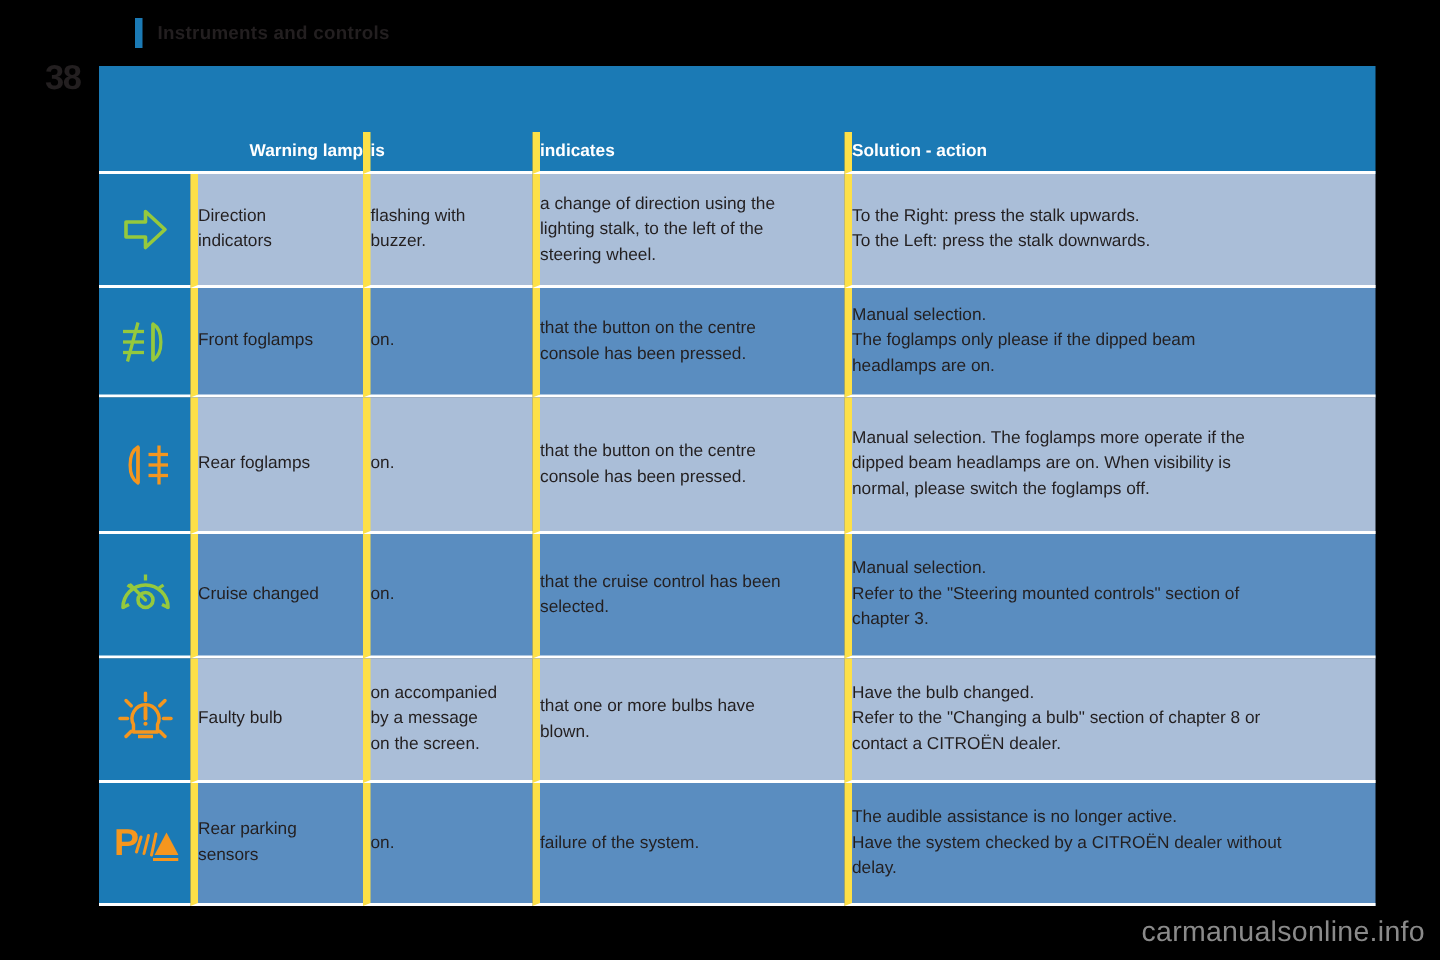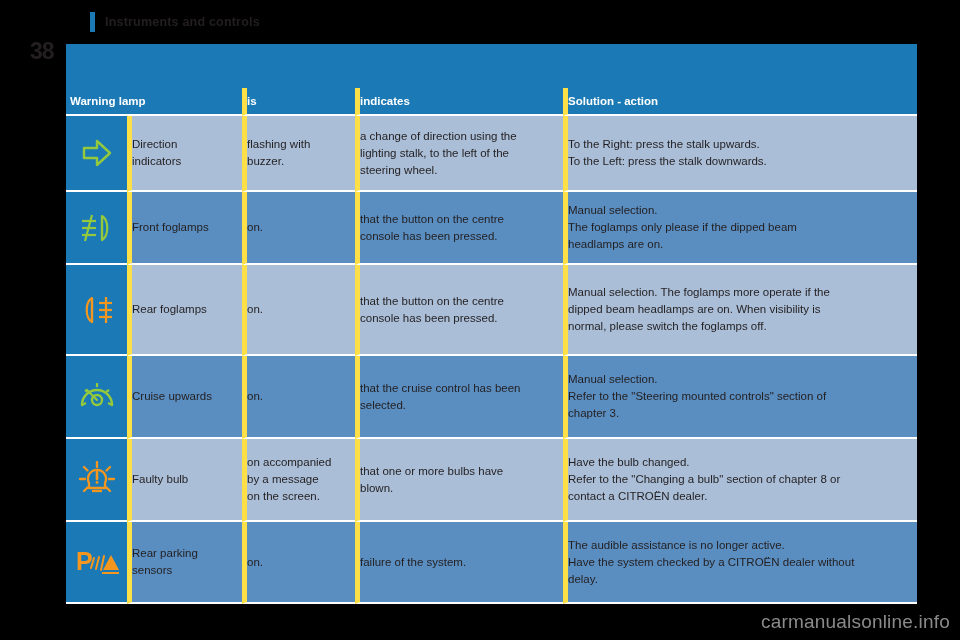--- a/index.html
+++ b/index.html
@@ -82,21 +82,21 @@
   thead th {
     background: #1b7ab5;
     color: #ffffff;
     font-size: 11.5px;
     font-weight: bold;
     text-align: left;
     height: 26px;
     padding: 0 0 0 9px;
     border-bottom: 2px solid #ffffff;
   }
-  thead th.icon-head { padding-left: 4px; }
+  thead th.icon-head { padding-left: 4px; text-align: right; }
   
   td.icon-cell {
     background: #1b7ab5;
     text-align: center;
     vertical-align: middle;
     border-bottom: 2px solid #ffffff;
   }
   td.txt {
     font-size: 11.5px;
     color: #231f20;
@@ -247,21 +247,21 @@
                 <line x1="34" y1="26" x2="30" y2="24" stroke="#95c93d" stroke-width="2.2"></line>
                 <line x1="19" y1="4" x2="19" y2="8" stroke="#95c93d" stroke-width="2.2"></line>
                 <line x1="7" y1="11" x2="10" y2="13" stroke="#95c93d" stroke-width="2.2"></line>
                 <line x1="31" y1="11" x2="28" y2="13" stroke="#95c93d" stroke-width="2.2"></line>
                 <circle cx="19" cy="21" r="5" fill="none" stroke="#95c93d" stroke-width="2.4"></circle>
                 <line x1="19" y1="21" x2="9" y2="11" stroke="#95c93d" stroke-width="2.2" stroke-linecap="round"></line>
               </svg>
             </span>
           </td>
           <td class="txt">
-            <span class="cell-line">Cruise upwards</span>
+            <span class="cell-line">Cruise changed</span>
           </td>
           <td class="txt">
             <span class="cell-line">on.</span>
           </td>
           <td class="txt">
             <span class="cell-line">that the cruise control has been</span>
             <span class="cell-line">selected.</span>
           </td>
           <td class="txt">
             <span class="cell-line">Manual selection.</span>

